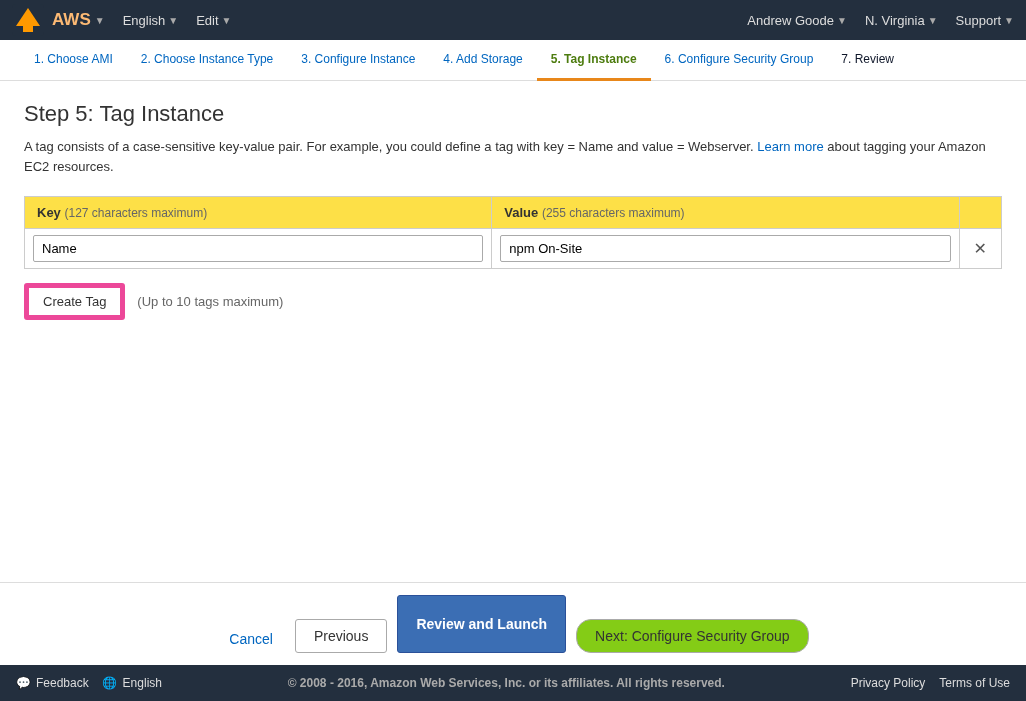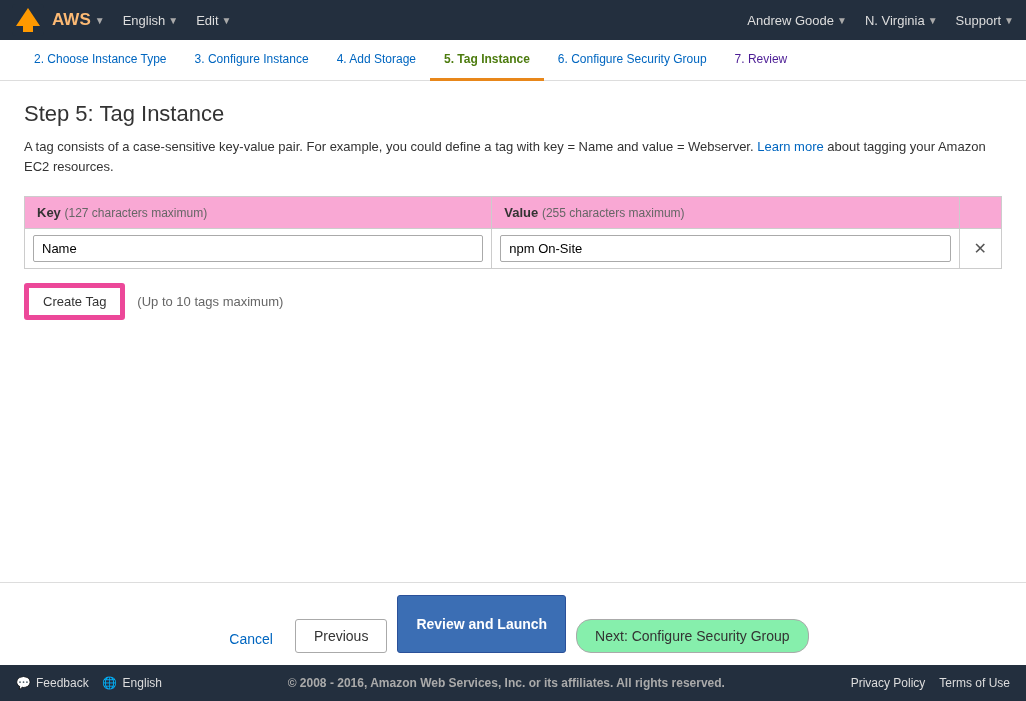--- a/index.html
+++ b/index.html
@@ -35,21 +35,21 @@
 
     
     .wizard-tabs {
       display: flex; align-items: center;
       border-bottom: 1px solid #ddd;
       padding: 0 20px;
       background: #fff;
       flex-shrink: 0;
     }
     .wizard-tab {
-      font-size: 12px; color: #4c1d95; padding: 12px 14px; cursor: pointer; white-space: nowrap; border-bottom: 3px solid transparent; margin-bottom: -1px;
+      font-size: 12px; color: #0f172a; padding: 12px 14px; cursor: pointer; white-space: nowrap; border-bottom: 3px solid transparent; margin-bottom: -1px;
     }
     .wizard-tab.active { color: #4d7c0f; border-bottom-color: #e8871a; font-weight: bold; }
     .wizard-tab.link { color: #0066c0; }
 
     
     .main-content {
       flex: 1; padding: 20px 24px;
       overflow-y: auto;
     }
     .page-title {
@@ -58,21 +58,21 @@
     .page-desc {
       font-size: 13px; color: #333; margin-bottom: 20px; line-height: 1.5;
     }
     .page-desc a { color: #0066c0; text-decoration: none; }
 
     
     .tag-table {
       width: 100%; border-collapse: collapse; border: 1px solid #ccc; margin-bottom: 14px;
     }
     .tag-table thead tr {
-      background: #f9a8d4;
+      background: #fde047;
     }
     .tag-table th {
       padding: 8px 12px; text-align: left; font-weight: bold; font-size: 13px; color: #333; border-right: 1px solid #ccc;
     }
     .tag-table th:last-child { border-right: none; }
     .tag-table th .sub-text {
       font-weight: normal; color: #666; font-size: 12px;
     }
     .tag-table td {
       padding: 6px 8px; border-top: 1px solid #ccc; border-right: 1px solid #ccc; vertical-align: middle;
@@ -104,21 +104,21 @@
       background: #fff;
     }
     .btn-cancel { background: none; border: none; color: #0066c0; font-size: 14px; cursor: pointer; padding: 6px 12px; }
     .btn-previous {
       background: #fff; border: 1px solid #aaa; padding: 8px 18px; font-size: 14px; cursor: pointer; border-radius: 3px; color: #333;
     }
     .btn-review {
       background: #3b6eb4; border: 1px solid #2a5099; padding: 20px 18px; font-size: 14px; cursor: pointer; border-radius: 3px; color: #fff; font-weight: bold;
     }
     .btn-next {
-      background: #86efac; border: 1px solid #aaa; padding: 8px 18px; font-size: 14px; cursor: pointer; border-radius: 15px; color: #333;
+      background: #84cc16; border: 1px solid #aaa; padding: 8px 18px; font-size: 14px; cursor: pointer; border-radius: 15px; color: #333;
     }
 
     
     .footer {
       background: #232f3e; color: #aaa; font-size: 12px;
       display: flex; align-items: center; padding: 0 16px; height: 36px;
       flex-shrink: 0; gap: 16px;
     }
     .footer-left { display: flex; align-items: center; gap: 14px; }
     .footer-feedback { display: flex; align-items: center; gap: 5px; color: #ddd; cursor: pointer; }
@@ -161,20 +161,23 @@
       <span class="nav-arrow">▼</span>
     </div>
     <div class="nav-item">
       <span>Support</span>
       <span class="nav-arrow">▼</span>
     </div>
   </div>
 </nav>
 
 <div class="wizard-tabs">
+  <div class="wizard-tab link">
+    <span>1. Choose AMI</span>
+  </div>
   <div class="wizard-tab link">
     <span>2. Choose Instance Type</span>
   </div>
   <div class="wizard-tab link">
     <span>3. Configure Instance</span>
   </div>
   <div class="wizard-tab link">
     <span>4. Add Storage</span>
   </div>
   <div class="wizard-tab active">

